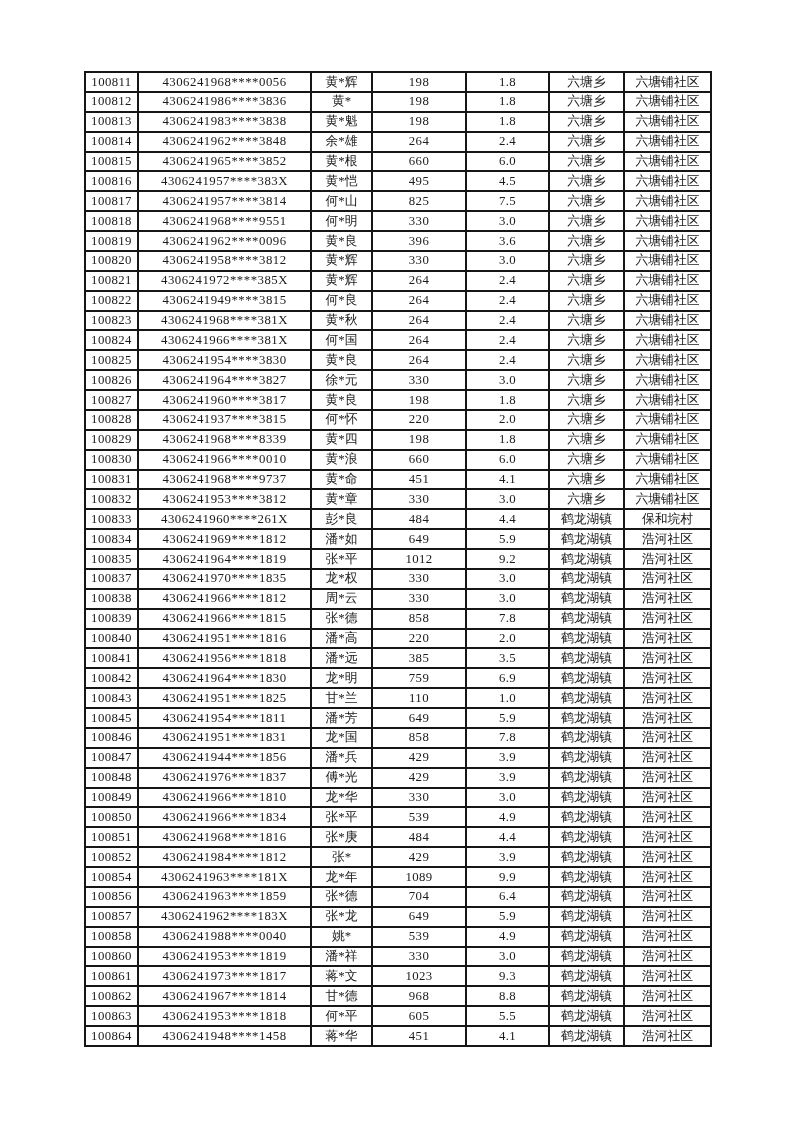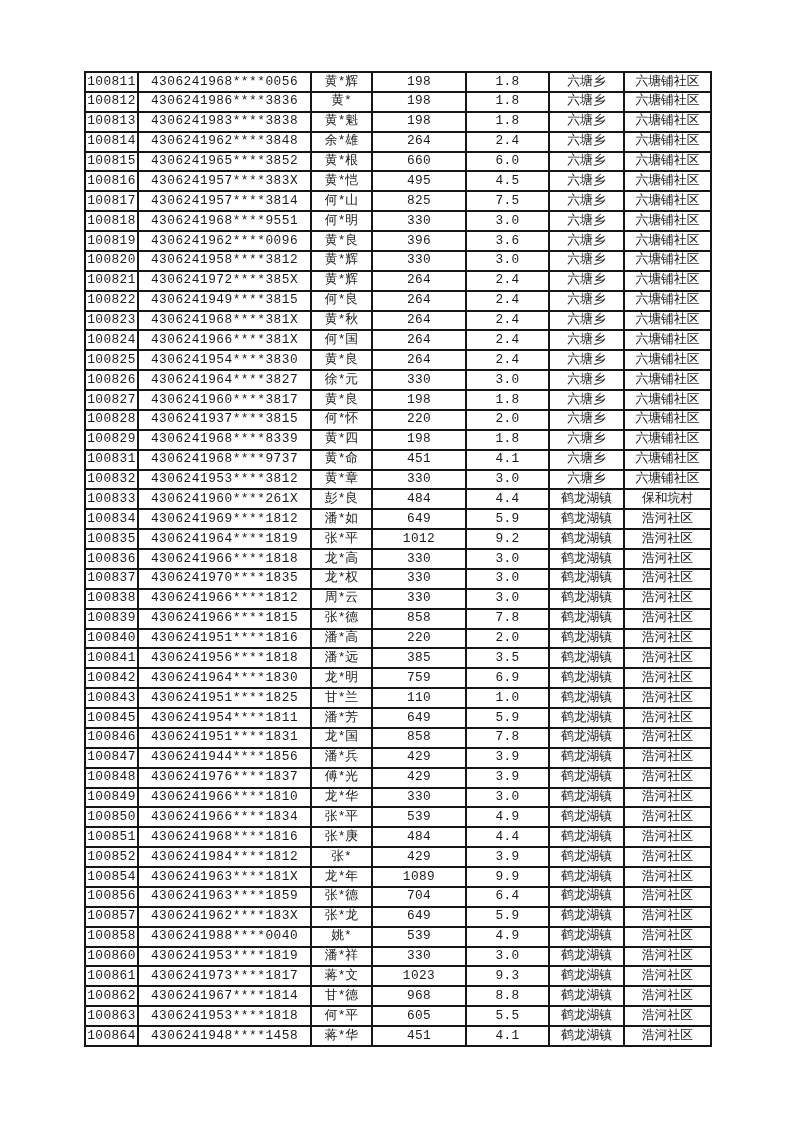--- a/index.html
+++ b/index.html
@@ -26,21 +26,20 @@
   table.data-table {
     position: absolute;
     left: 84px;
     top: 71px;
     width: 626px;
     height: 976px;
     border-collapse: collapse;
     table-layout: fixed;
     font-size: 12.8px;
     color: var(--text-color);
-    font-family: Liberation Mono, monospace;
   }
   table.data-table td {
     border: 2px solid var(--border-color);
     text-align: center;
     vertical-align: middle;
     padding: 0;
     line-height: 1;
     overflow: hidden;
     white-space: nowrap;
   }
@@ -227,20 +226,29 @@
         <tr>
           <td class="col-0">100829</td>
           <td class="col-1">4306241968****8339</td>
           <td class="col-2">黄*四</td>
           <td class="col-3">198</td>
           <td class="col-4">1.8</td>
           <td class="col-5">六塘乡</td>
           <td class="col-6">六塘铺社区</td>
         </tr>
         <tr>
+          <td class="col-0">100830</td>
+          <td class="col-1">4306241966****0010</td>
+          <td class="col-2">黄*浪</td>
+          <td class="col-3">660</td>
+          <td class="col-4">6.0</td>
+          <td class="col-5">六塘乡</td>
+          <td class="col-6">六塘铺社区</td>
+        </tr>
+        <tr>
           <td class="col-0">100831</td>
           <td class="col-1">4306241968****9737</td>
           <td class="col-2">黄*命</td>
           <td class="col-3">451</td>
           <td class="col-4">4.1</td>
           <td class="col-5">六塘乡</td>
           <td class="col-6">六塘铺社区</td>
         </tr>
         <tr>
           <td class="col-0">100832</td>
@@ -272,29 +280,20 @@
         <tr>
           <td class="col-0">100835</td>
           <td class="col-1">4306241964****1819</td>
           <td class="col-2">张*平</td>
           <td class="col-3">1012</td>
           <td class="col-4">9.2</td>
           <td class="col-5">鹤龙湖镇</td>
           <td class="col-6">浩河社区</td>
         </tr>
         <tr>
-          <td class="col-0">100836</td>
-          <td class="col-1">4306241966****1818</td>
-          <td class="col-2">龙*高</td>
-          <td class="col-3">330</td>
-          <td class="col-4">3.0</td>
-          <td class="col-5">鹤龙湖镇</td>
-          <td class="col-6">浩河社区</td>
-        </tr>
-        <tr>
           <td class="col-0">100837</td>
           <td class="col-1">4306241970****1835</td>
           <td class="col-2">龙*权</td>
           <td class="col-3">330</td>
           <td class="col-4">3.0</td>
           <td class="col-5">鹤龙湖镇</td>
           <td class="col-6">浩河社区</td>
         </tr>
         <tr>
           <td class="col-0">100838</td>

